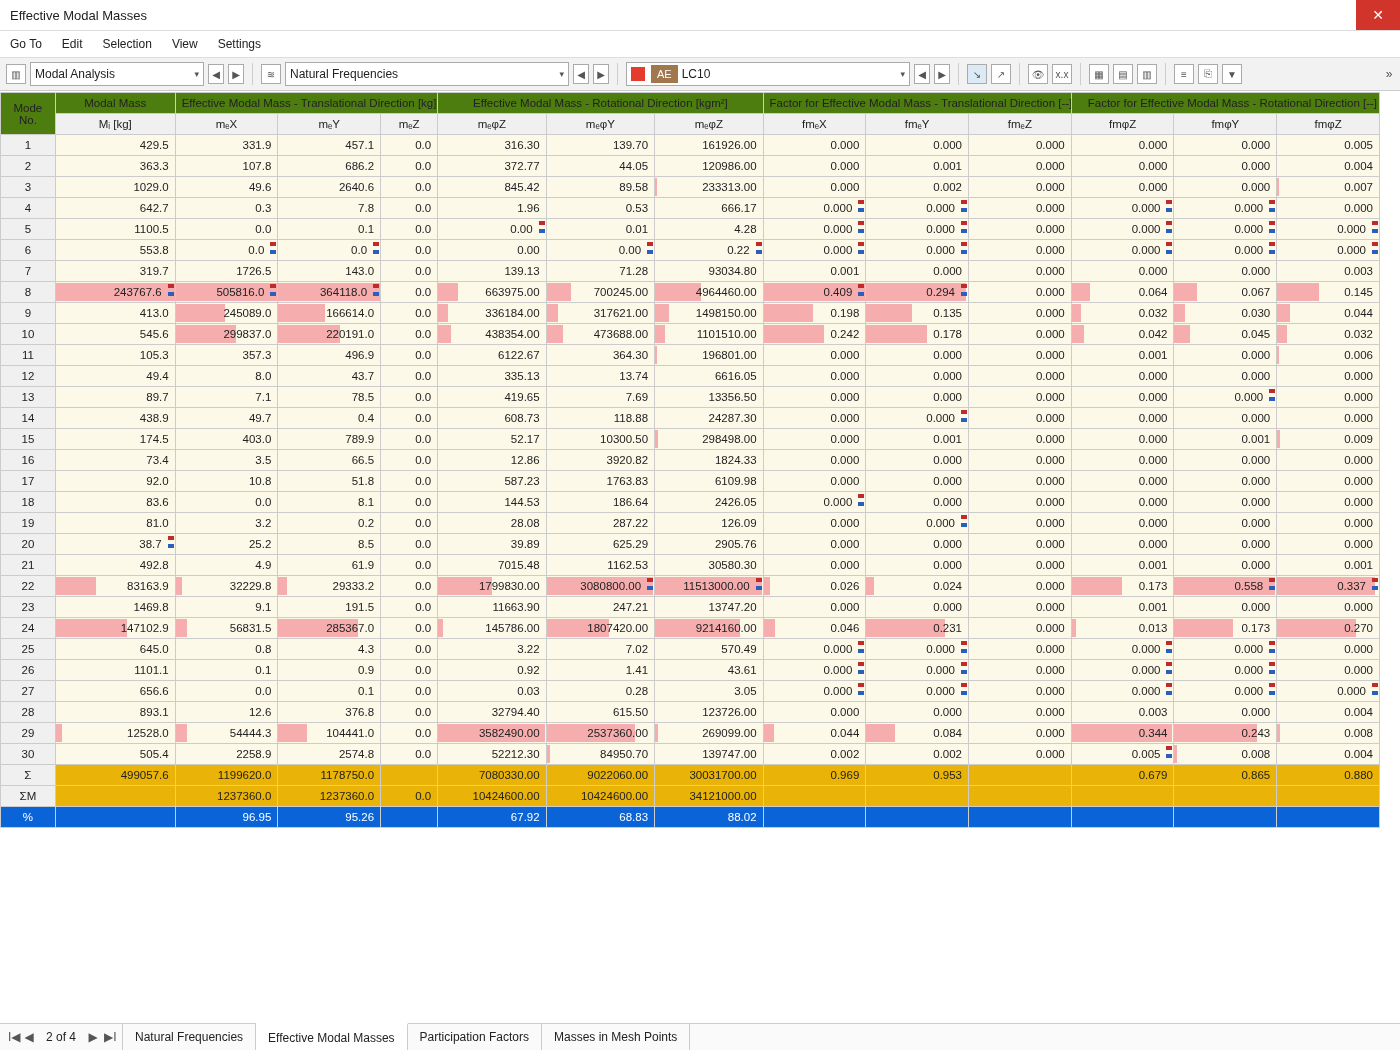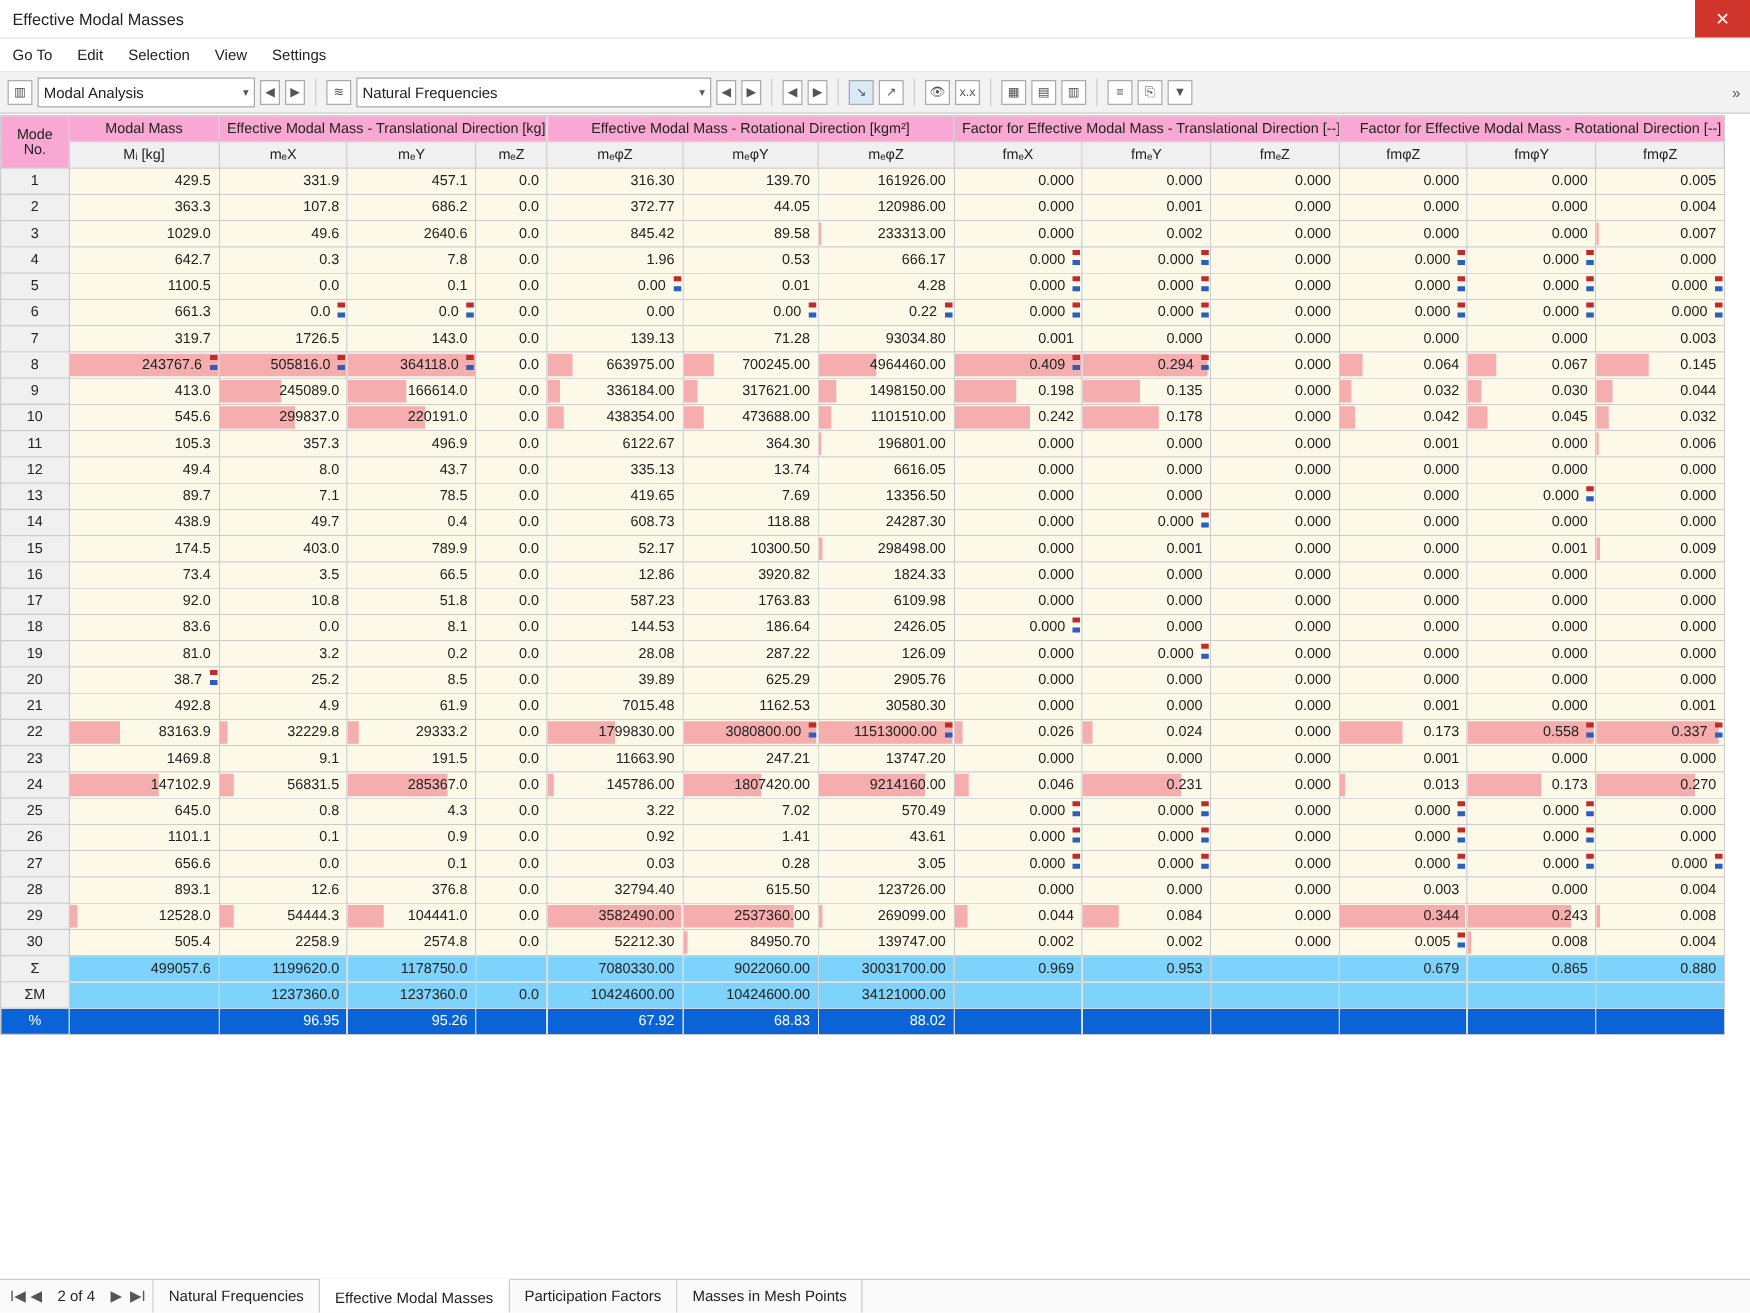--- a/index.html
+++ b/index.html
@@ -15,29 +15,29 @@
 select,.combo{height:22px;border:1px solid #aaa;background:#fff;padding:0 18px 0 4px;font-size:12px}
 .combo{display:inline-flex;align-items:center;position:relative}
 .combo::after{content:"▾";position:absolute;right:4px;font-size:9px;color:#555}
 .swatch{width:14px;height:14px;display:inline-block;margin-right:2px}
 .badge{background:#a1784e;color:#fff;padding:0 6px;height:18px;line-height:18px;font-size:11px;margin-right:4px}
 .combo .badge{margin-left:4px}
 .grid-wrap{position:absolute;top:92px;bottom:26px;left:0;right:0;overflow:auto}
 table{border-collapse:collapse;table-layout:fixed;width:1380px}
 th,td{border:1px solid #ccc;padding:1px 4px;height:18px;font-size:11.5px;white-space:nowrap;overflow:hidden}
 th{background:#f0f0f0;font-weight:normal;text-align:center}
-.group-h th{background:#f9a8d4}
+.group-h th{background:#4d7c0f}
 .rowhead{background:#f0f0f0;text-align:center;width:44px}
 td.num{text-align:right;font-variant-numeric:tabular-nums;position:relative}
 td.num .bar{position:absolute;top:1px;bottom:1px;background:#f6adad;z-index:0}
 td.num .flag{position:absolute;right:1px;top:2px;width:6px;height:12px;display:flex;flex-direction:column;justify-content:space-between}
 td.num .flag::before{content:"";display:block;height:4px;background:#c02a2a}
 td.num .flag::after{content:"";display:block;height:4px;background:#2a5fc0}
 td.num .v{position:relative;z-index:1;padding-right:2px}
-tr.sum td{background:#7dd3fc}
+tr.sum td{background:#eab308}
 tr.sel td,tr.sel th.rowhead{background:#0a64d8;color:#fff}
 .cell-cream{background:#fdf9e9}
 .footer{position:absolute;left:0;right:0;bottom:0;height:26px;display:flex;align-items:center;border-top:1px solid #ccc;background:#fafafa}
 .pager{display:flex;align-items:center;gap:6px;padding:0 8px;border-right:1px solid #ccc;height:100%}
 .tabs{display:flex;height:100%}
 .tab{padding:0 12px;display:flex;align-items:center;border-right:1px solid #ccc;background:#fafafa}
 .tab.active{background:#fff;border-top:2px solid #fff;margin-top:-1px}
 .chev{width:10px;text-align:center;color:#555;cursor:default}
 </style>
 </head>
@@ -64,20 +64,25 @@
   <span class="ic sm chev">◀</span>
   <span class="ic sm chev">▶</span>
   <span class="sep"></span>
   <span class="ic">≋</span>
   <span class="combo" style="width:260px">
       <span>Natural Frequencies</span>
     </span>
   <span class="ic sm chev">◀</span>
   <span class="ic sm chev">▶</span>
   <span class="sep"></span>
+  <span class="combo" style="width:260px">
+    <span class="swatch" style="background:#e43b2c"></span>
+    <span class="badge">AE</span>
+    <span>LC10</span>
+  </span>
   <span class="ic sm chev">◀</span>
   <span class="ic sm chev">▶</span>
   <span class="sep"></span>
   <span class="ic" style="background:#dce9f7">↘</span>
   <span class="ic">↗</span>
   <span class="sep"></span>
   <span class="ic">👁</span>
   <span class="ic">x.x</span>
   <span class="sep"></span>
   <span class="ic">▦</span>
@@ -211,21 +216,21 @@
           <td class="num cell-cream"><span class="v">4.28</span></td>
           <td class="num cell-cream"><span class="v" style="padding-right: 9px;">0.000</span><span class="flag"></span></td>
           <td class="num cell-cream"><span class="v" style="padding-right: 9px;">0.000</span><span class="flag"></span></td>
           <td class="num cell-cream"><span class="v">0.000</span></td>
           <td class="num cell-cream"><span class="v" style="padding-right: 9px;">0.000</span><span class="flag"></span></td>
           <td class="num cell-cream"><span class="v" style="padding-right: 9px;">0.000</span><span class="flag"></span></td>
           <td class="num cell-cream"><span class="v" style="padding-right: 9px;">0.000</span><span class="flag"></span></td>
         </tr>
         <tr>
           <th class="rowhead">6</th>
-          <td class="num cell-cream"><span class="v">661.3</span></td>
+          <td class="num cell-cream"><span class="v">553.8</span></td>
           <td class="num cell-cream"><span class="v" style="padding-right: 9px;">0.0</span><span class="flag"></span></td>
           <td class="num cell-cream"><span class="v" style="padding-right: 9px;">0.0</span><span class="flag"></span></td>
           <td class="num cell-cream"><span class="v">0.0</span></td>
           <td class="num cell-cream"><span class="v">0.00</span></td>
           <td class="num cell-cream"><span class="v" style="padding-right: 9px;">0.00</span><span class="flag"></span></td>
           <td class="num cell-cream"><span class="v" style="padding-right: 9px;">0.22</span><span class="flag"></span></td>
           <td class="num cell-cream"><span class="v" style="padding-right: 9px;">0.000</span><span class="flag"></span></td>
           <td class="num cell-cream"><span class="v" style="padding-right: 9px;">0.000</span><span class="flag"></span></td>
           <td class="num cell-cream"><span class="v">0.000</span></td>
           <td class="num cell-cream"><span class="v" style="padding-right: 9px;">0.000</span><span class="flag"></span></td>

